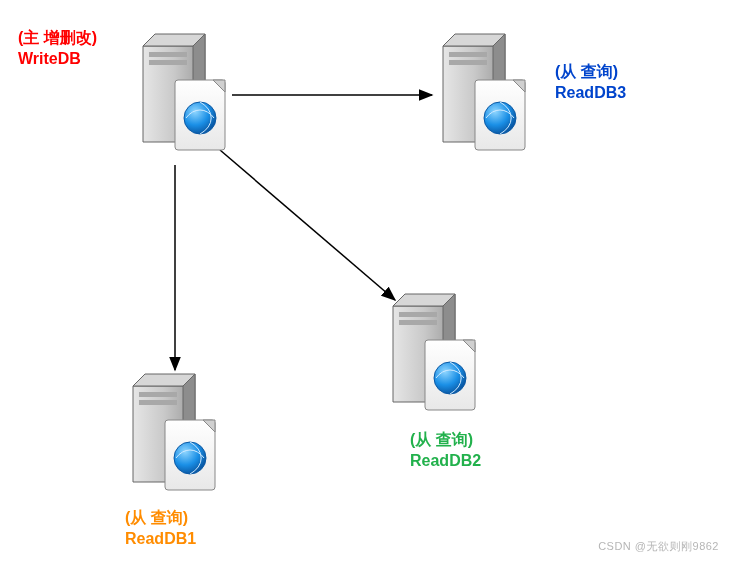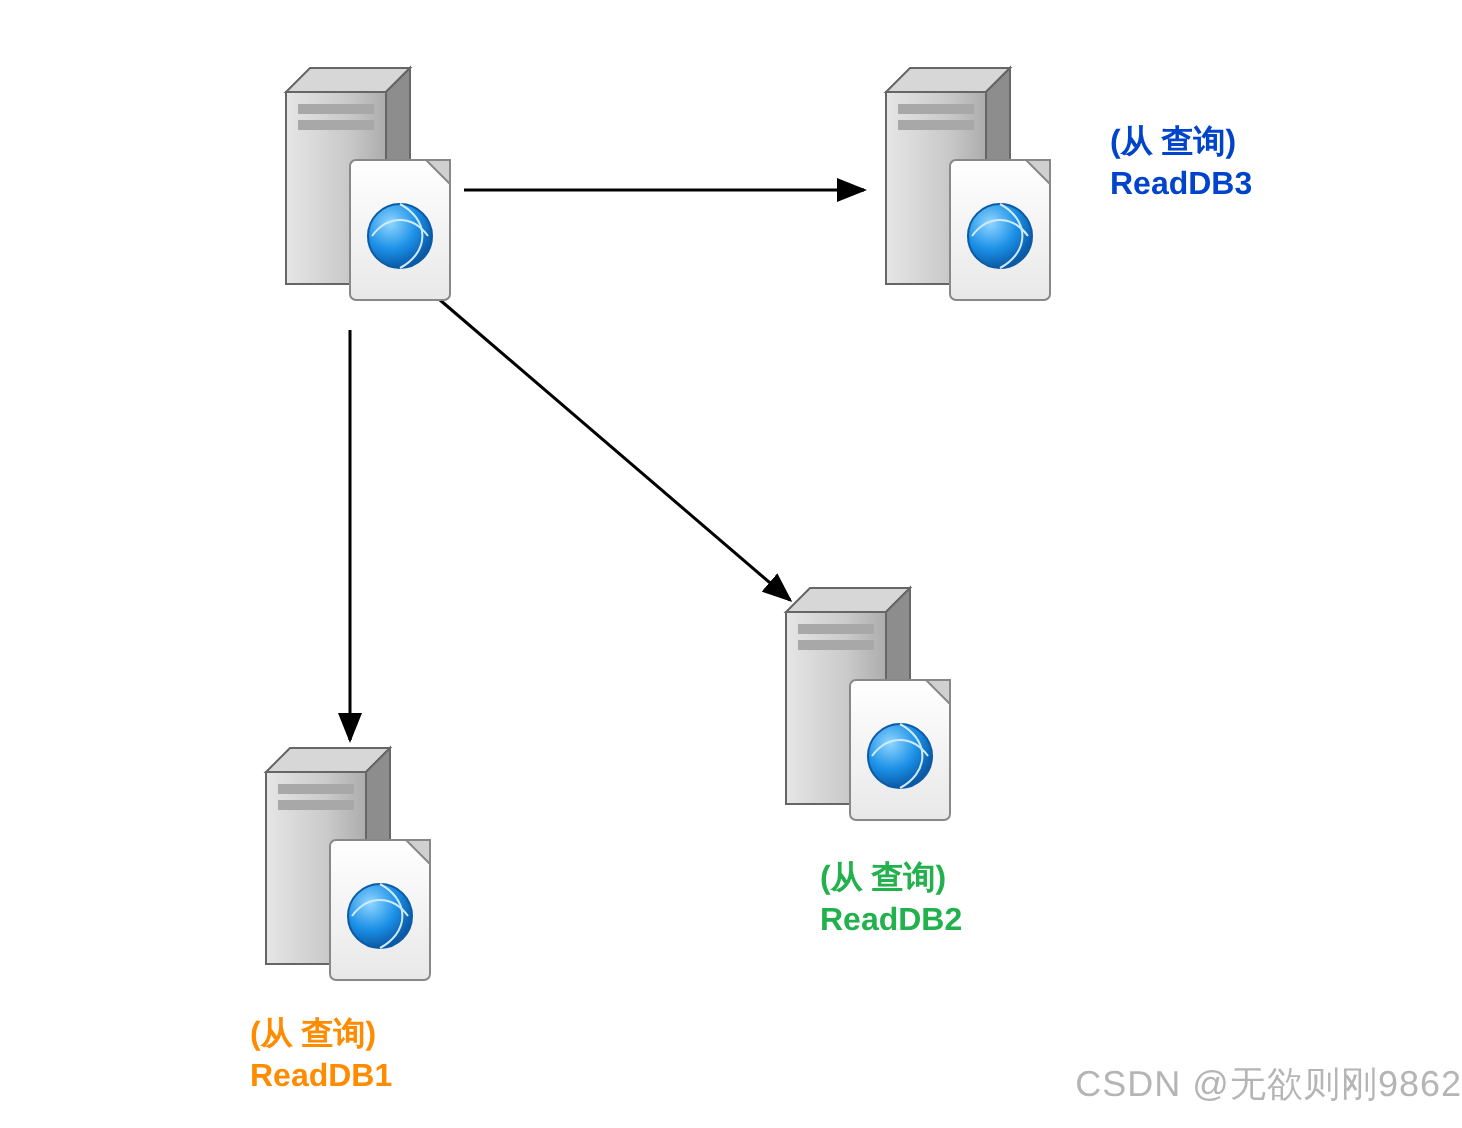--- a/index.html
+++ b/index.html
@@ -25,24 +25,24 @@
     font-size: 16px;
     font-weight: bold;
     line-height: 1.3;
     text-align: left;
     white-space: nowrap;
   }
   .label .l1 { display: block; }
   .label .l2 { display: block; }
   .watermark {
     position: absolute;
-    right: 0;
+    right: 12px;
     bottom: 10px;
     color: rgba(120,120,120,0.55);
-    font-size: 18px;
+    font-size: 11px;
     font-family: Arial, "Microsoft YaHei", sans-serif;
     letter-spacing: 0.5px;
   }
   svg.server-icon { display:block; }
   svg.arrows {
     position: absolute;
     left: 0; top: 0;
     width: 731px;
     height: 564px;
     pointer-events: none;
@@ -90,20 +90,24 @@
       <polygon points="58,16 70,4 70,100 58,112" fill="#8d8d8d" stroke="#666" stroke-width="1"></polygon>
       <rect x="14" y="22" width="38" height="5" fill="#a8a8a8"></rect>
       <rect x="14" y="30" width="38" height="5" fill="#a8a8a8"></rect>
       <rect x="40" y="50" width="50" height="70" rx="3" fill="url(#docGradW)" stroke="#888" stroke-width="1"></rect>
       <polygon points="78,50 90,50 90,62" fill="#d0d0d0" stroke="#888" stroke-width="1"></polygon>
       <circle cx="65" cy="88" r="16" fill="url(#globeGradW)" stroke="#0b5aa6" stroke-width="1"></circle>
       <path d="M51,88 a20,28 0 0,1 28,0" fill="none" stroke="#cfeaff" stroke-width="1"></path>
       <path d="M65,72 a28,20 0 0,1 0,32" fill="none" stroke="#cfeaff" stroke-width="1"></path>
     </svg>
   </div>
+  <div class="label" style="left: 18px; top: 28px; color: rgb(255, 0, 0);">
+    <span class="l1">(主 增删改)</span>
+    <span class="l2">WriteDB</span>
+  </div>
 
   <div class="node" style="left:435px; top:30px;">
     <svg class="server-icon" width="100" height="130" viewBox="0 0 100 130">
       <defs>
         <linearGradient id="towerGrad3" x1="0" y1="0" x2="1" y2="0">
           <stop offset="0%" stop-color="#e6e6e6"></stop>
           <stop offset="50%" stop-color="#c9c9c9"></stop>
           <stop offset="100%" stop-color="#9a9a9a"></stop>
         </linearGradient>
         <linearGradient id="docGrad3" x1="0" y1="0" x2="0" y2="1">

